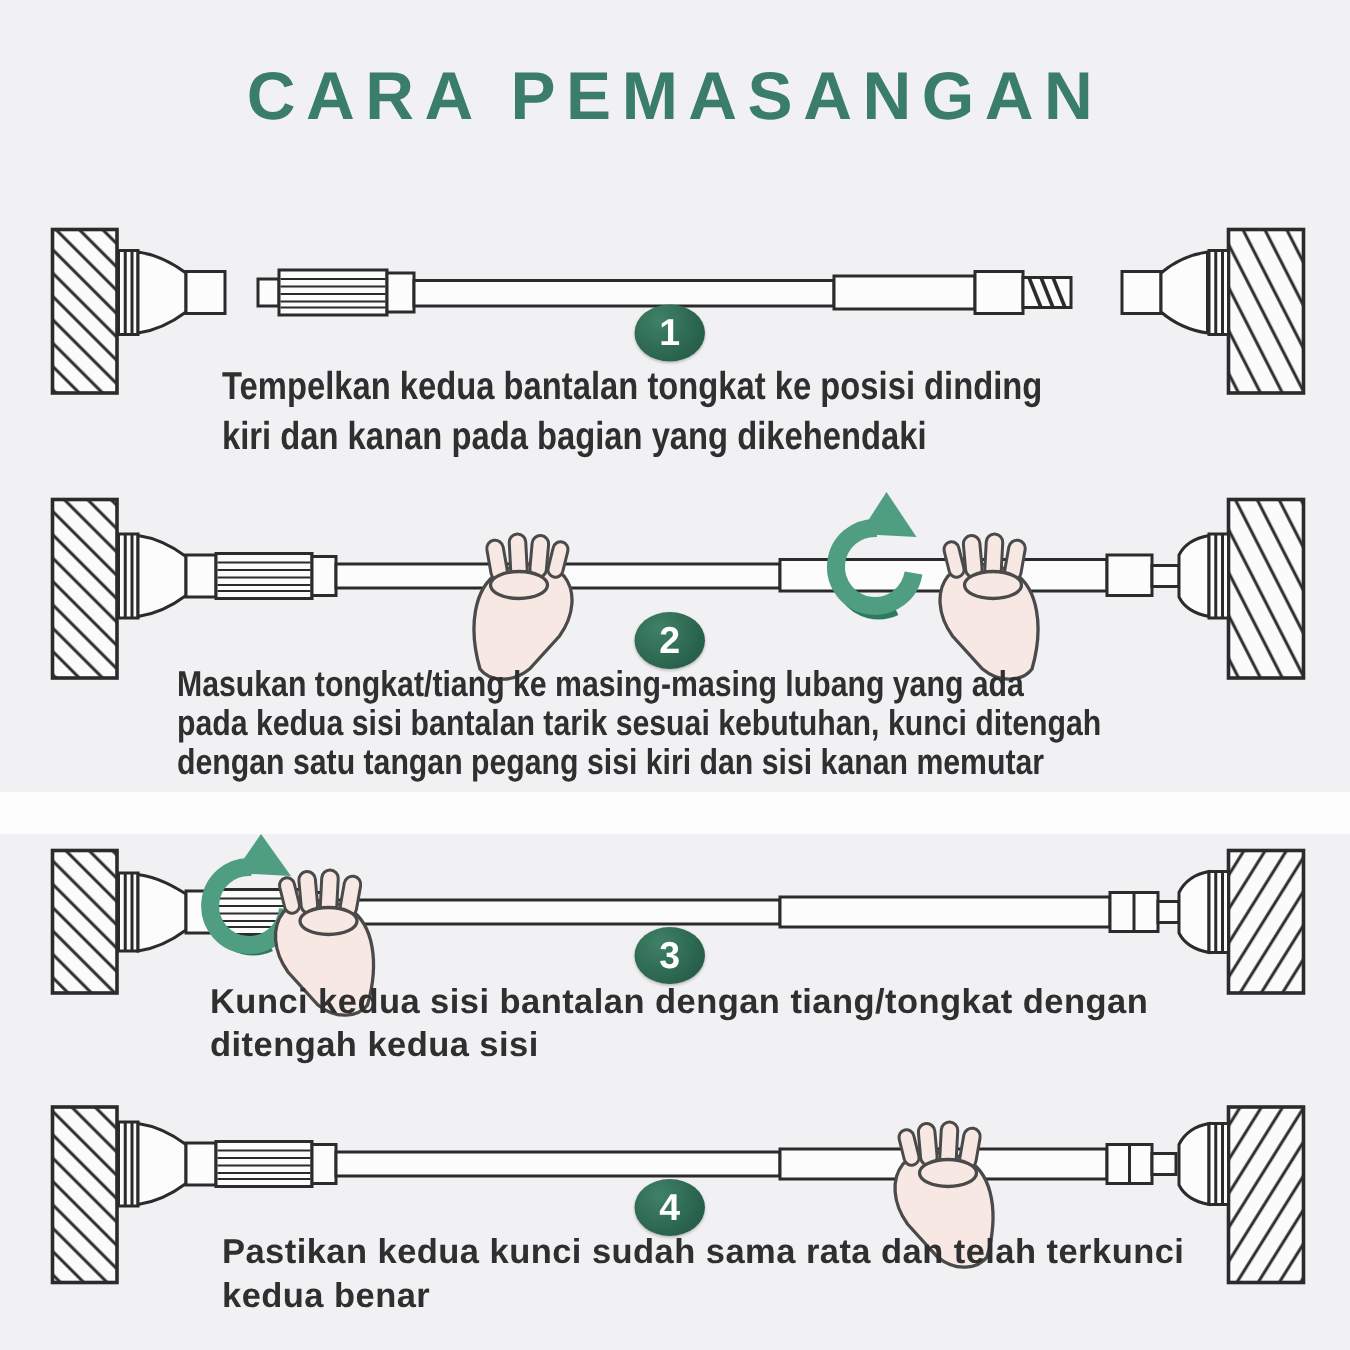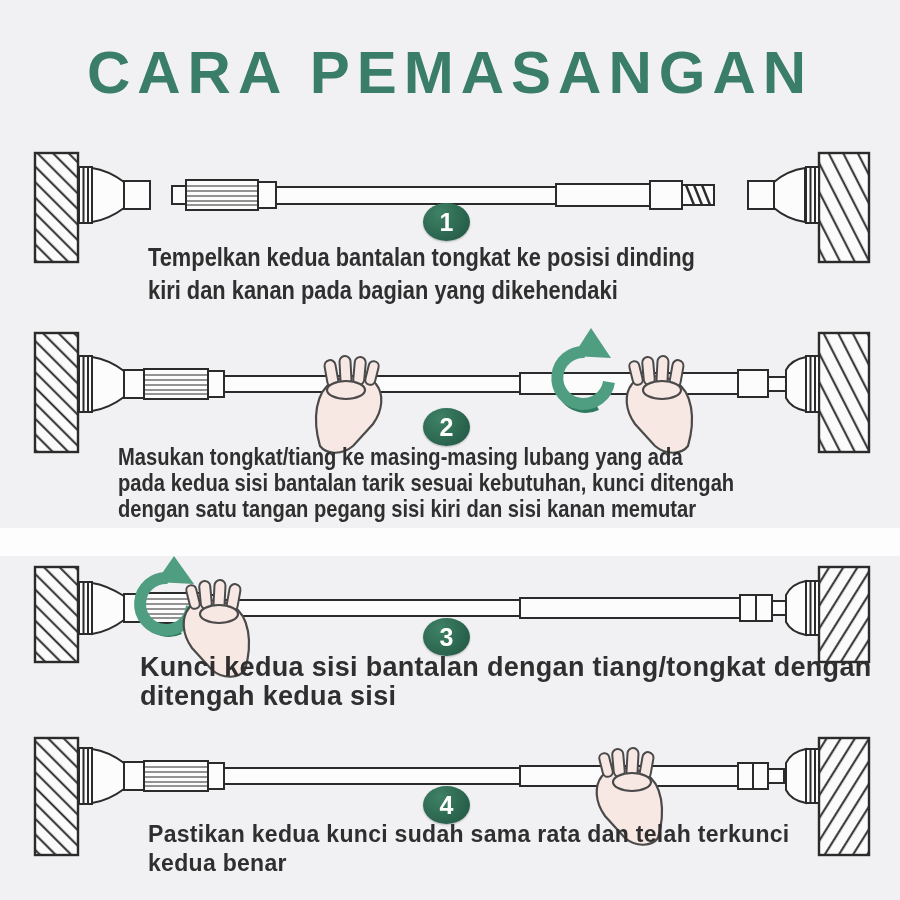--- a/index.html
+++ b/index.html
@@ -17,21 +17,21 @@
     position:relative;
     width:900px;height:900px;
     background:var(--bg);
     overflow:hidden;
     font-family:"Liberation Sans",sans-serif;
   }
   .title{
     position:absolute;top:38px;left:0;width:900px;
     text-align:center;
     color:var(--green);
-    font-size:60px;font-weight:800;letter-spacing:7px;
+    font-size:45px;font-weight:800;letter-spacing:7px;
     white-space:nowrap;
   }
   .illus{position:absolute;left:0;width:900px;}
   .divider{
     position:absolute;left:0;top:528px;width:900px;height:28px;
     background:#fdfdfe;
   }
   .badge{
     position:absolute;left:423px;width:47px;height:38px;
     border-radius:50%;
@@ -39,21 +39,21 @@
     color:#ffffff;font-size:25px;font-weight:700;
     display:flex;align-items:center;justify-content:center;
     box-shadow:0 1px 2px rgba(0,0,0,0.25);
   }
   .step-text{
     position:absolute;color:var(--text);white-space:nowrap;
   }
   .cond{transform:scaleX(0.84);transform-origin:0 0;font-weight:700;}
   .t1{left:148px;top:241px;font-size:26px;line-height:33px;}
   .t2{left:118px;top:444px;font-size:24px;line-height:26px;}
-  .t3{left:140px;top:653px;font-size:27px;line-height:29px;font-weight:700;letter-spacing:0.3px;}
+  .t3{left:140px;top:653px;font-size:23px;line-height:29px;font-weight:700;letter-spacing:0.3px;}
   .t4{left:148px;top:820px;font-size:23px;line-height:29px;font-weight:700;letter-spacing:0.3px;}
   svg{display:block;}
 </style>
 </head>
 <body>
 
 <div class="page">
 
   <svg width="0" height="0" style="position:absolute" aria-hidden="true">
     <defs>

